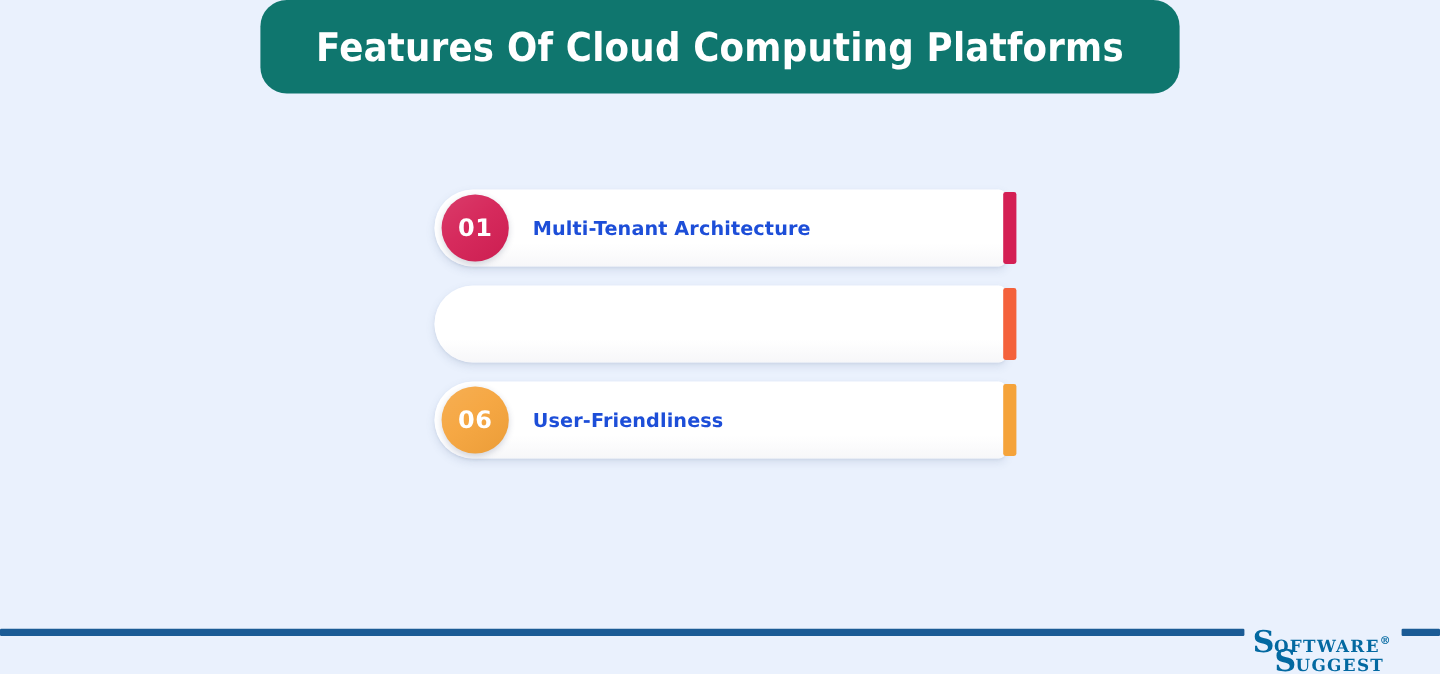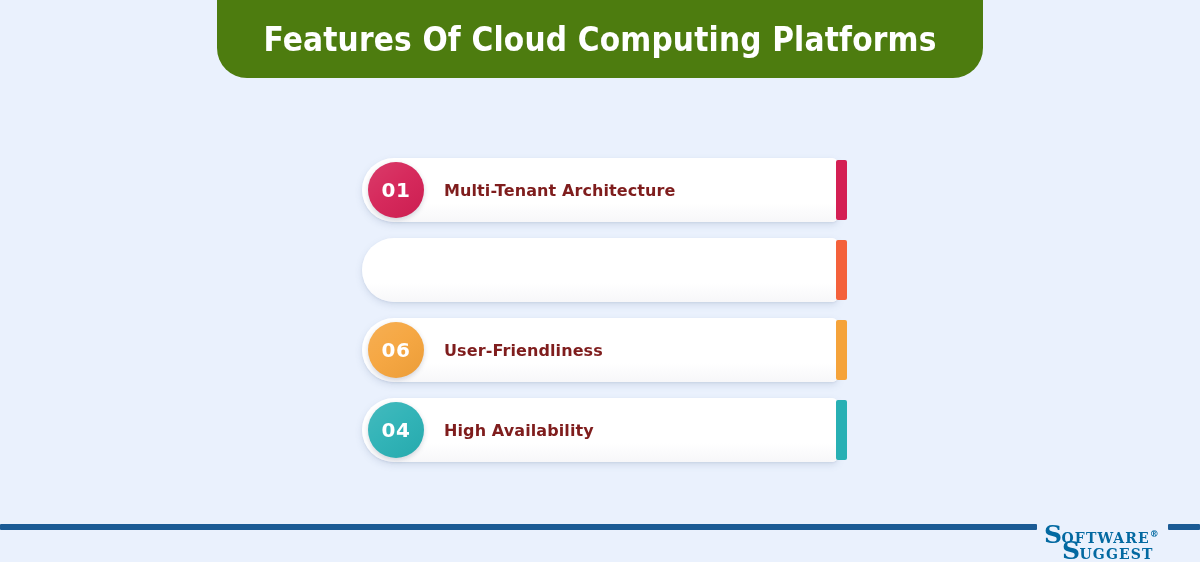--- a/index.html
+++ b/index.html
@@ -108,21 +108,21 @@
 
   .feature-badge span { position: relative; z-index: 1; }
 
   .feature-label {
     position: absolute;
     left: 82px;
     top: 0;
     height: 64px;
     display: flex;
     align-items: center;
-    color: #7f1d1d;
+    color: #1d4ed8;
     font-family: "DejaVu Sans", sans-serif;
     font-size: 16px;
     font-weight: bold;
     letter-spacing: 0.1px;
     white-space: nowrap;
   }
 
   
   .footer-rule-left {
     position: absolute;
@@ -178,21 +178,21 @@
 
   .logo-reg {
     font-size: 9px;
     font-weight: bold;
     vertical-align: super;
   }
 </style>
 </head>
 <body style="background: rgb(234, 241, 253);">
 
-<div class="title-banner" style="background: #4d7c0f;">
+<div class="title-banner" style="background: #0f766e; border-radius: 22px;">
   <div class="title-text" style="color: rgb(255, 255, 255);">Features Of Cloud Computing Platforms</div>
 </div>
 
 <div class="feature-list">
 
   <div class="feature-row">
     <div class="feature-card"></div>
     <div class="feature-accent" style="background: rgb(212, 31, 84);"></div>
     <div class="feature-badge" style="background: rgb(212, 31, 84);">
       <span>01</span>
@@ -207,28 +207,20 @@
 
   <div class="feature-row">
     <div class="feature-card"></div>
     <div class="feature-accent" style="background: rgb(245, 163, 58);"></div>
     <div class="feature-badge" style="background: rgb(245, 163, 58);">
       <span>06</span>
     </div>
     <div class="feature-label">User-Friendliness</div>
   </div>
 
-  <div class="feature-row">
-    <div class="feature-card"></div>
-    <div class="feature-accent" style="background: rgb(40, 176, 180);"></div>
-    <div class="feature-badge" style="background: rgb(40, 176, 180);">
-      <span>04</span>
-    </div>
-    <div class="feature-label">High Availability</div>
-  </div>
 
 </div>
 
 <div class="footer-rule-left" style="background: rgb(27, 91, 149);"></div>
 <div class="footer-rule-right" style="background: rgb(27, 91, 149);"></div>
 
 <div class="footer-logo">
   <div class="logo-line logo-line-1">
     <span class="logo-cap">S</span><span class="logo-rest">OFTWARE</span><span class="logo-reg">®</span>
   </div>

